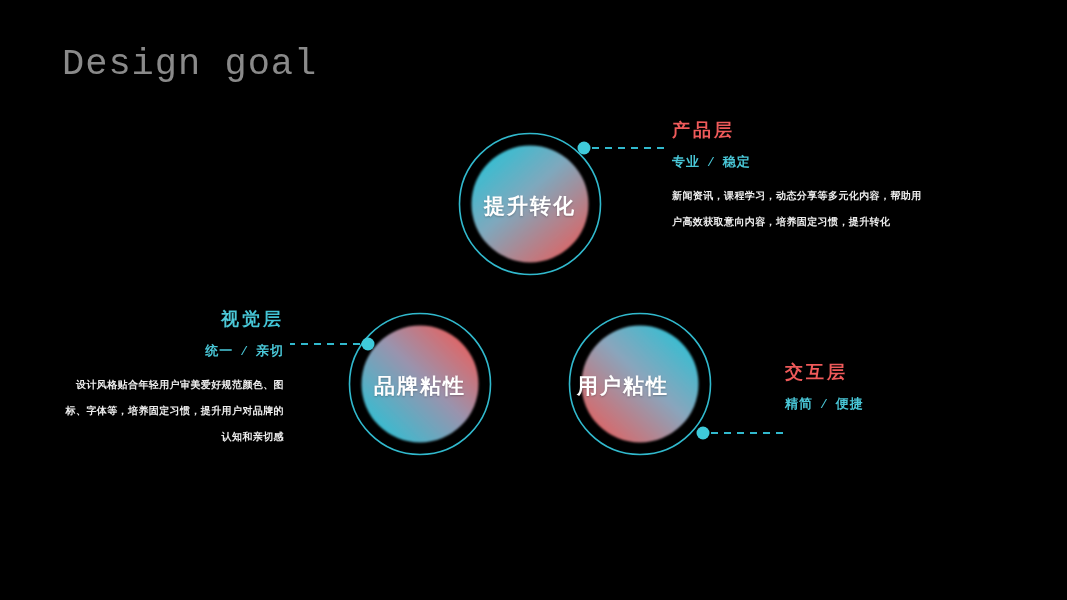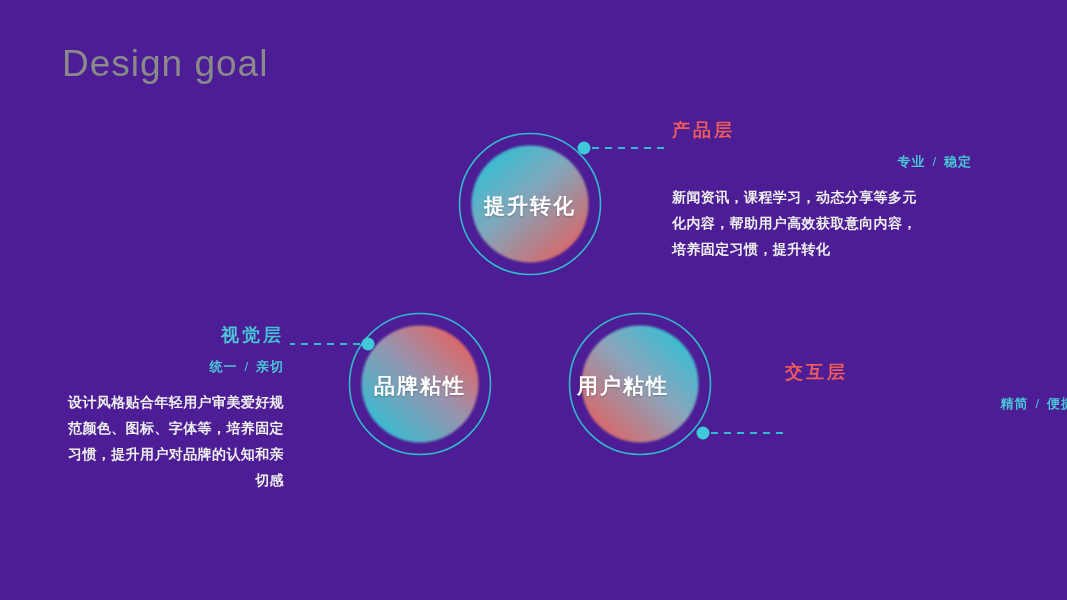--- a/index.html
+++ b/index.html
@@ -4,23 +4,23 @@
 <style>
   html, body {
     margin: 0;
     padding: 0;
     background: #333333;
   }
   #stage {
     position: relative;
     width: 1067px;
     height: 600px;
-    background: #4c1d95;
+    background: #000000;
     overflow: hidden;
-    font-family: Liberation Sans, sans-serif;
+    font-family: Liberation Mono, monospace;
   }
 
   
   #heading {
     position: absolute;
     left: 62px;
     top: 44px;
     width: 420px;
   }
   #title-en {
@@ -77,30 +77,29 @@
     color: transparent;
     -webkit-text-fill-color: transparent;
   }
   .info-sub {
     margin-top: 11px;
     font-size: 13px;
     font-weight: 700;
     letter-spacing: 1px;
     color: #49c6d6;
     white-space: nowrap;
-    text-align: right;
   }
   .info-sub .sep {
     color: #49c6d6;
     padding: 0 7px;
     font-weight: 400;
   }
   .info-body {
     margin-top: 13px;
-    font-size: 14px;
+    font-size: 10px;
     font-weight: 700;
     line-height: 26px;
     color: #ededed;
     letter-spacing: 0.4px;
   }
   .align-right { text-align: right; }
   .align-left  { text-align: left;  }
 </style>
 </head>
 <body>
@@ -159,21 +158,21 @@
   <div class="node-label" style="left:623px; top:386px;">用户粘性</div>
 
   <div class="info-block align-left" style="left:672px; top:118px; width:300px;">
     <div class="info-title">产品层</div>
     <div class="info-sub">
       <span>专业</span><span class="sep">/</span><span>稳定</span>
     </div>
     <div class="info-body" style="width:256px;">新闻资讯，课程学习，动态分享等多元化内容，帮助用户高效获取意向内容，培养固定习惯，提升转化</div>
   </div>
 
-  <div class="info-block align-right" style="left:0px; top:323px; width:284px;">
+  <div class="info-block align-right" style="left:0px; top:307px; width:284px;">
     <div class="info-title">视觉层</div>
     <div class="info-sub">
       <span>统一</span><span class="sep">/</span><span>亲切</span>
     </div>
     <div class="info-body" style="width:220px; margin-left:auto;">设计风格贴合年轻用户审美爱好规范颜色、图标、字体等，培养固定习惯，提升用户对品牌的认知和亲切感</div>
   </div>
 
   <div class="info-block align-left" style="left:785px; top:360px; width:290px;">
     <div class="info-title">交互层</div>
     <div class="info-sub">

